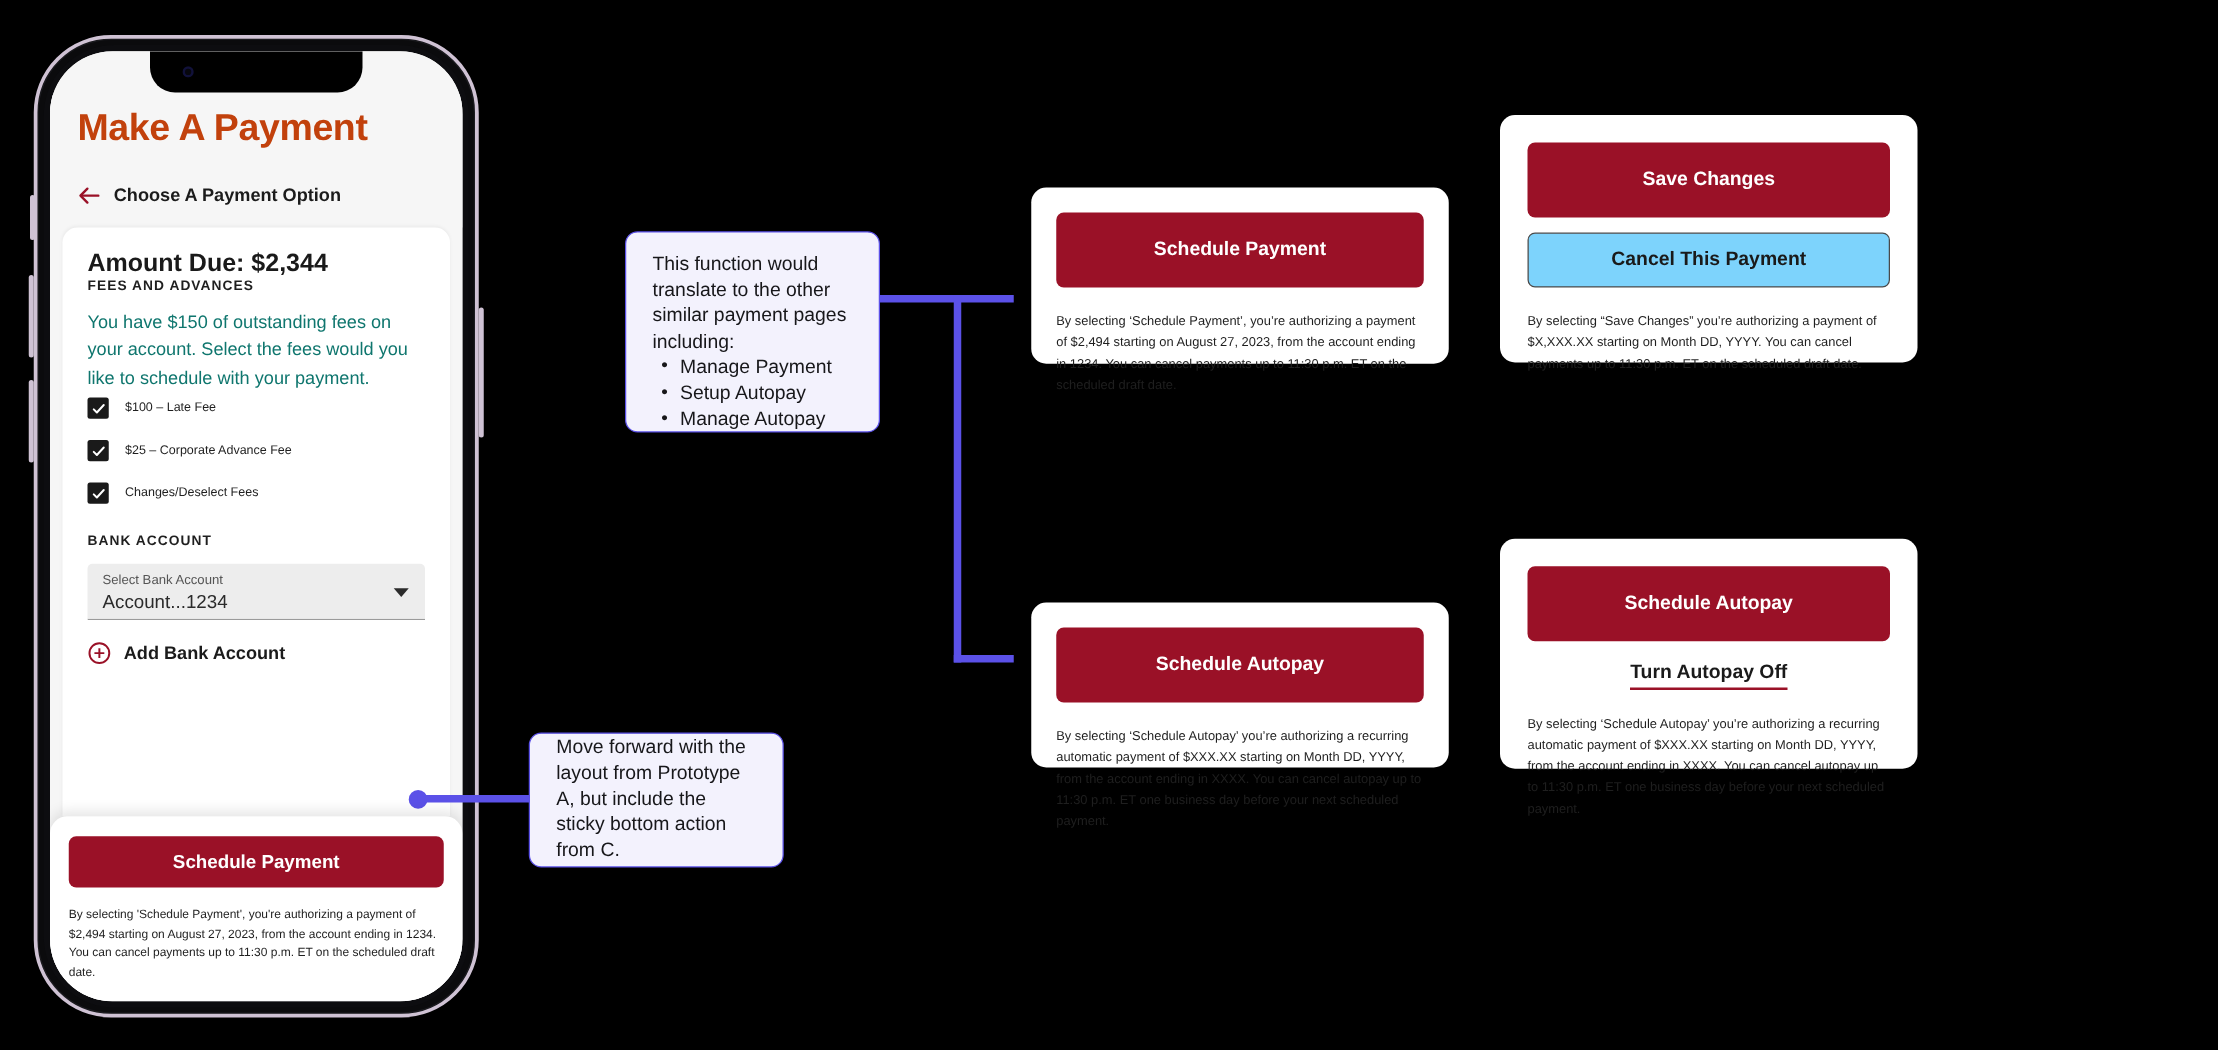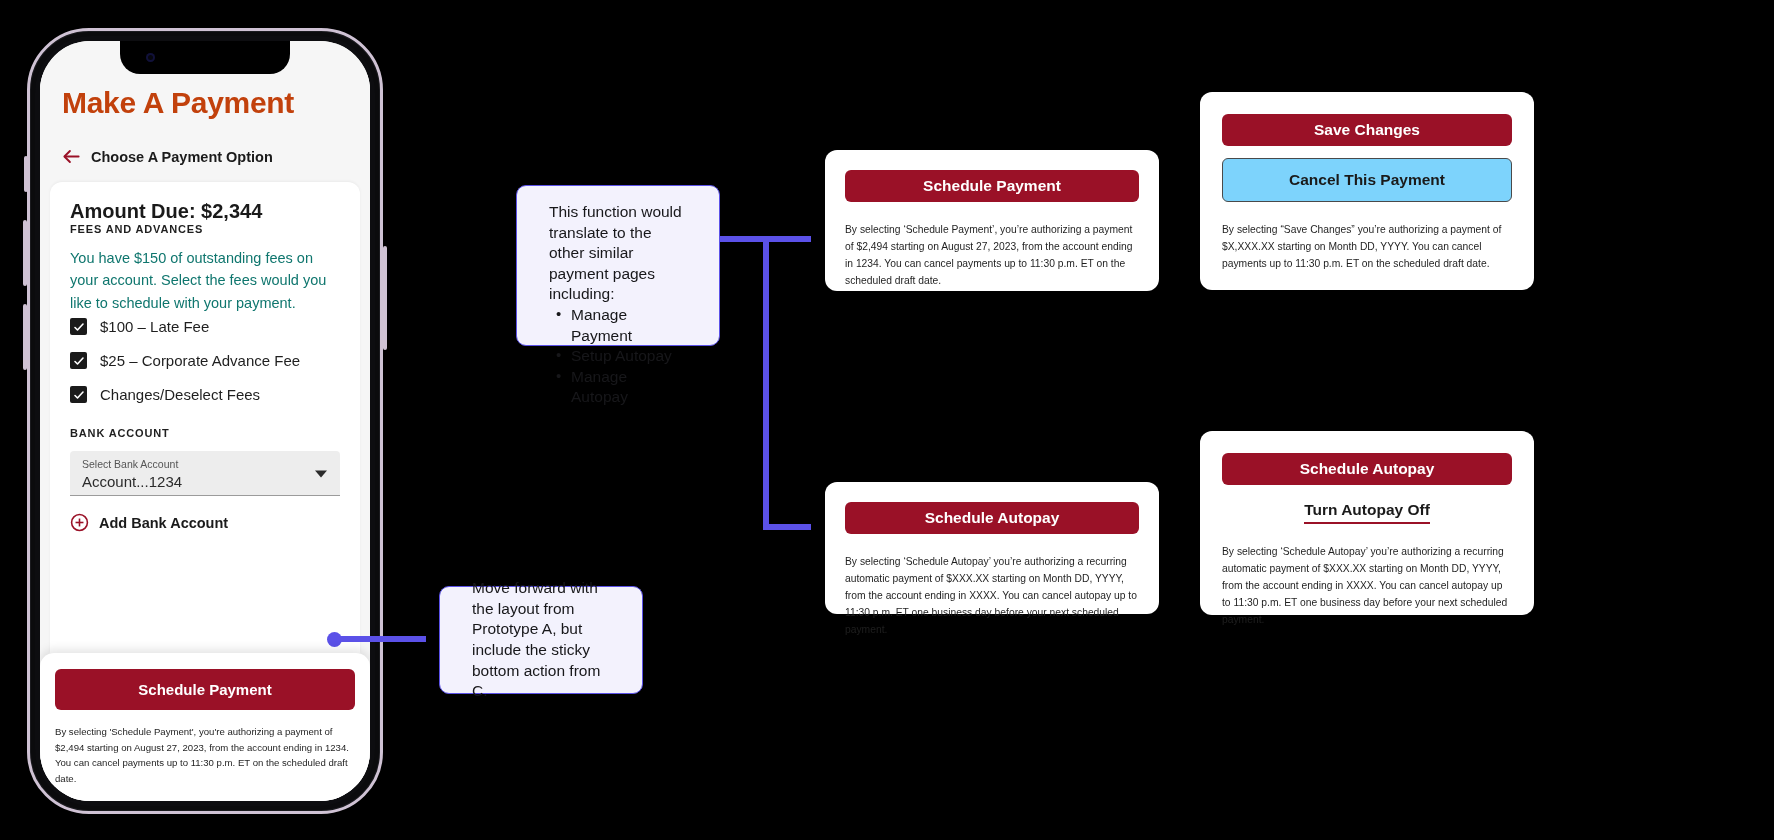--- a/index.html
+++ b/index.html
@@ -80,21 +80,21 @@
     font-size:11px; font-weight:700; letter-spacing:0.85px; color:#1f1f1f;
     text-transform:uppercase; margin-bottom:12px;
   }
   .body-copy{ font-size:14.5px; line-height:1.55; color:#0f766e; margin-bottom:4px;}
   .fee-row{ display:flex; align-items:center; gap:13px; margin-bottom:17px; }
   .cbx{
     width:17px; height:17px; background:#1a1a1a; border-radius:2px;
     display:flex; align-items:center; justify-content:center; flex:0 0 auto;
   }
   .cbx svg{ width:12px; height:12px; }
-  .fee-label{ font-size:15px; color:#1f1f1f; }
+  .fee-label{ font-size:10px; color:#1f1f1f; }
 
   .bank-label{ margin-top:24px; }
   .select-box{
     background:#ededed; border-bottom:1px solid #9b9b9b;
     border-radius:4px 4px 0 0; padding:7px 12px 7px 12px;
     position:relative; height:45px;
   }
   .select-floating{ font-size:10.5px; color:#555; line-height:1.2; }
   .select-value{ font-size:15px; color:#2b2b2b; margin-top:2px; }
   .caret{
@@ -118,22 +118,22 @@
     font-family:"Liberation Sans", sans-serif; cursor:pointer;
     display:flex; align-items:center; justify-content:center;
   }
   .legal{
     font-size:9.6px; line-height:1.65; color:#1f1f1f; margin-top:14px;
   }
 
   
   .note{
     position:absolute; background:#f3f2fd; border:1.5px solid #5b51e8;
-    border-radius:10px; padding:16px 32px;
-    font-size:15.5px; line-height:1.33; color:#17171a;margin-left:16px;
+    border-radius:10px; padding:16px 21px;
+    font-size:15.5px; line-height:1.33; color:#17171a;
   }
   #note-function{ left:500px; top:185px; width:204px; height:161px; }
   #note-layout  { left:423px; top:586px; width:204px; height:108px;
                   display:flex; align-items:center; }
   .note ul{ list-style:none; margin-top:0px; }
   .note ul li{ position:relative; padding-left:22px; }
   .note ul li::before{
     content:"\2022"; position:absolute; left:7px; top:-1px; font-size:15px;
   }
 
@@ -144,21 +144,21 @@
     background:#5b51e8;
   }
 
   
   .device-card{
     position:absolute; background:#000; border-radius:22px; padding:14px;
   }
   .device-inner{ background:#fff; border-radius:12px; padding:22px 22px 22px 22px; height:100%; }
   .dc-btn-primary{
     background:#9a1127; color:#fff; border:none; border-radius:6px;
-    width:100%; height:32px; font-size:15.5px; font-weight:700;
+    width:100%; height:60px; font-size:15.5px; font-weight:700;
     font-family:"Liberation Sans", sans-serif; cursor:pointer;
     display:flex; align-items:center; justify-content:center;
   }
   .dc-btn-outline{
     background:#7dd3fc; color:#1a1a1a; border:1.4px solid #4a4a4a; border-radius:6px;
     width:100%; height:44px; font-size:15.5px; font-weight:700;
     font-family:"Liberation Sans", sans-serif; cursor:pointer;
     margin-top:12px; display:flex; align-items:center; justify-content:center;
   }
   .dc-link{

